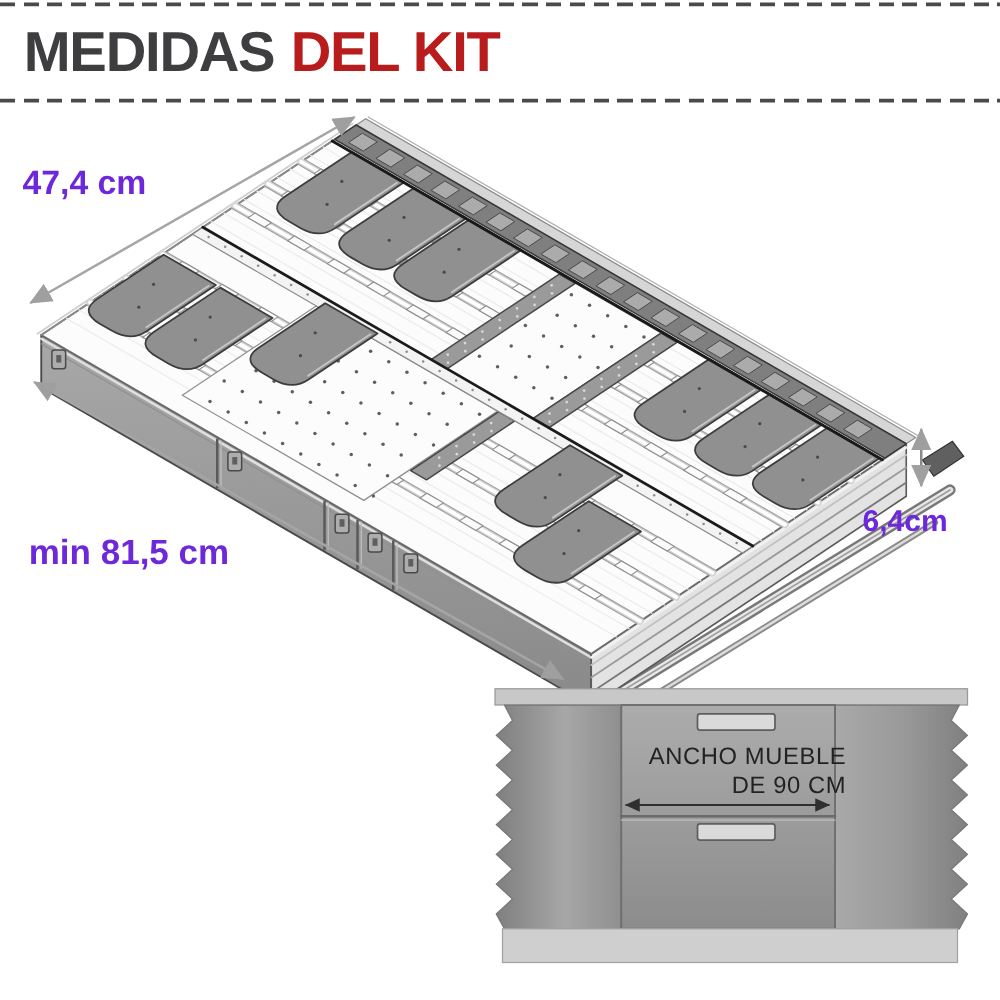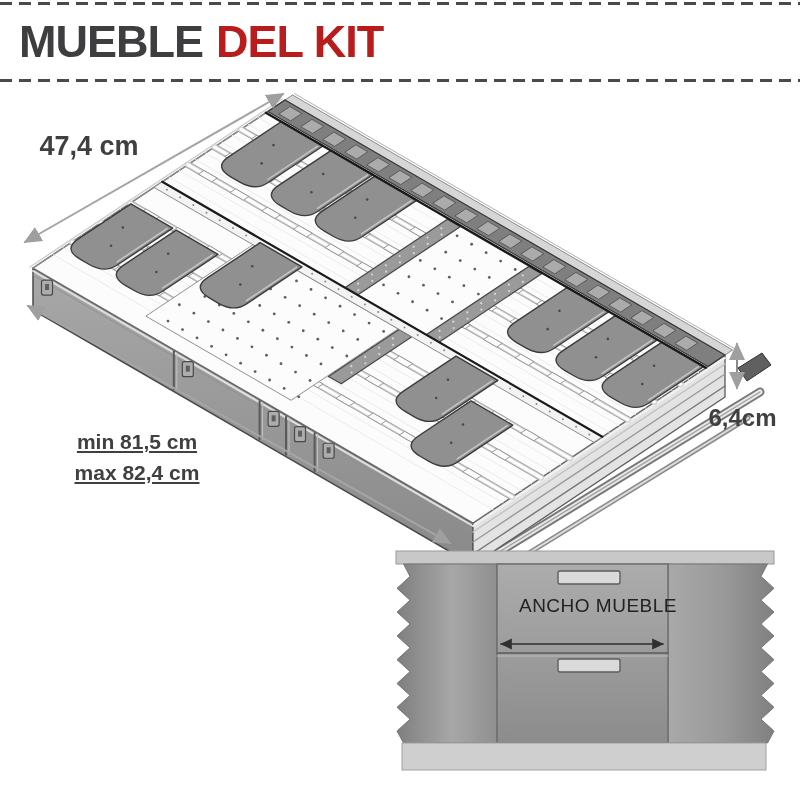--- a/index.html
+++ b/index.html
@@ -7,36 +7,36 @@
         font-family:"Liberation Sans", sans-serif;}
   .dash{position:absolute;left:0;width:800px;height:3px;
         background:repeating-linear-gradient(90deg,#4a4a4a 0 12px,transparent 12px 19px);}
   #dash-top{top:2px;}
   #dash-header{top:79px;}
   #title{position:absolute;left:19px;top:16px;font-size:45px;font-weight:bold;
          letter-spacing:-1px;white-space:nowrap;}
   #title .t1{color:#3E3E40;margin-right:13px;}
   #title .t2{color:#b91c1c;}
   #fig{position:absolute;left:0;top:0;width:800px;height:800px;}
-  .dimlabel{position:absolute;color:#404040;font-weight:bold;text-align:center;}
+  .dimlabel{position:absolute;color:#6d28d9;font-weight:bold;text-align:left;}
   #lbl-depth{left:18px;top:131px;width:142px;font-size:27px;}
-  #lbl-width{left:23px;top:426px;width:228px;font-size:21px;line-height:31px;text-decoration:underline;}
+  #lbl-width{left:23px;top:426px;width:228px;font-size:28px;line-height:31px;}
   #lbl-height{left:690px;top:404px;width:105px;font-size:24px;}
   #lbl-cabinet{position:absolute;left:489px;top:594px;width:188px;text-align:right;
                color:#222222;font-size:19px;line-height:23px;letter-spacing:0.5px;}
 </style>
 </head>
 <body>
 
 <div id="page">
 
   <div id="dash-top" class="dash"></div>
 
   <div id="title">
-    <span class="t1">MUEBLE</span><span class="t2">DEL KIT</span>
+    <span class="t1">MEDIDAS</span><span class="t2">DEL KIT</span>
   </div>
 
   <div id="dash-header" class="dash"></div>
 
   <svg id="fig" viewBox="0 0 800 800">
     <defs>
       <marker id="mg" viewBox="0 0 10 10" refX="9" refY="5" markerWidth="9" markerHeight="9" orient="auto-start-reverse">
         <path d="M0,0.5 L10,5 L0,9.5 z" fill="#9f9f9f"></path>
       </marker>
       <marker id="md" viewBox="0 0 10 10" refX="9" refY="5" markerWidth="8" markerHeight="8" orient="auto-start-reverse">
@@ -484,22 +484,22 @@
         <rect x="558" y="659" width="62" height="13" rx="2" fill="#dadada" stroke="#5e5e5e" stroke-width="1.4"></rect>
         <rect x="402" y="743" width="364" height="27" fill="#cfcfcf" stroke="#a2a2a2" stroke-width="1"></rect>
         <line x1="501" y1="644" x2="663" y2="644" stroke="#2f2f2f" stroke-width="1.5" stroke-linecap="round" marker-start="url(#md)" marker-end="url(#md)"></line>
       </g>
   </svg>
 
   <div id="lbl-depth" class="dimlabel">47,4 cm</div>
 
   <div id="lbl-width" class="dimlabel">
     <div>min 81,5 cm</div>
-    <div>max 82,4 cm</div>
   </div>
 
   <div id="lbl-height" class="dimlabel">6,4cm</div>
 
   <div id="lbl-cabinet">
     <div>ANCHO MUEBLE</div>
+    <div>DE 90 CM</div>
   </div>
 
 </div>
 
 </body></html>

